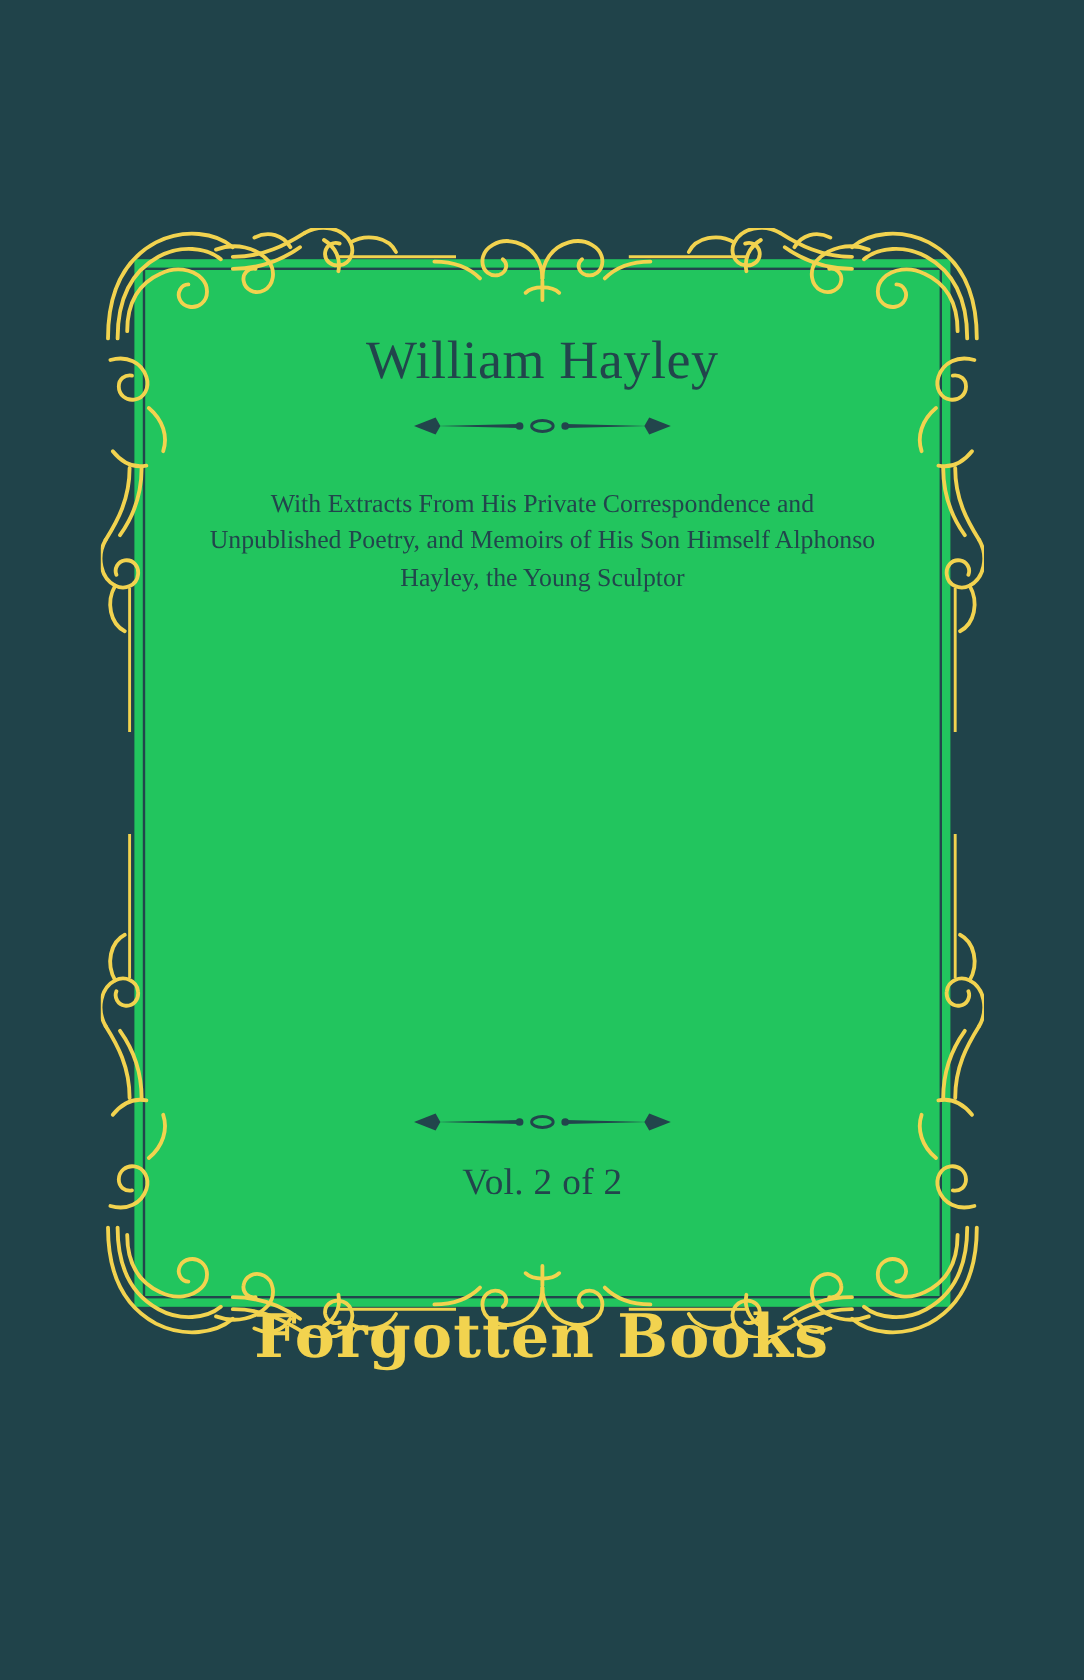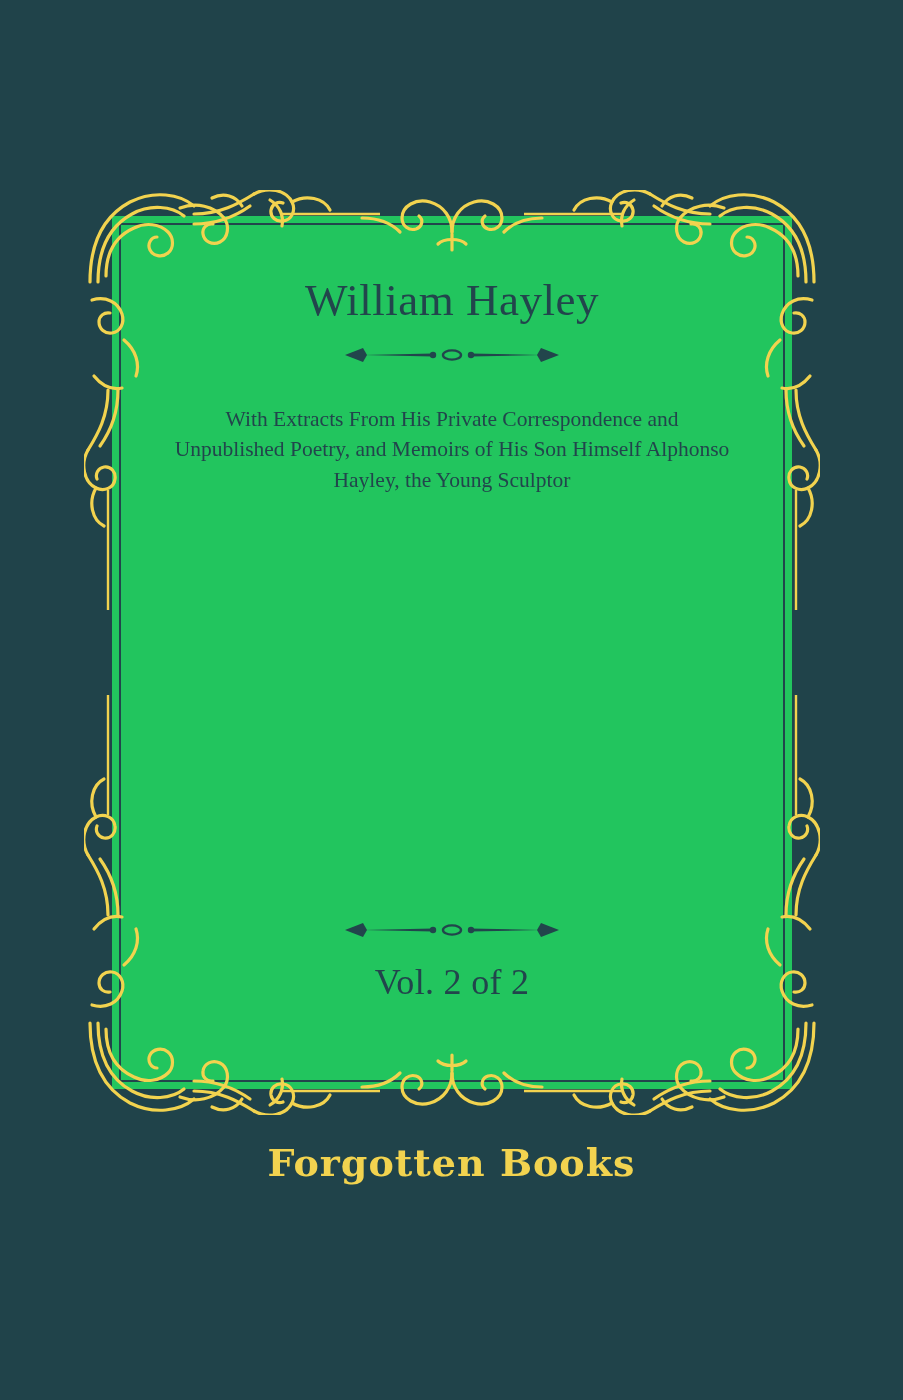--- a/index.html
+++ b/index.html
@@ -103,34 +103,34 @@
   .bottom-area {
     position: absolute;
     left: 0;
     right: 0;
     bottom: 52px;
     text-align: center;
   }
 
   .volume {
     margin-top: 14px;
-    font-size: 36px;
+    font-size: 31px;
     color: #22454c;
     letter-spacing: 0.3px;
   }
 
   
   .publisher {
     position: absolute;
     left: 0;
     right: 0;
-    top: 1140px;
+    top: 1084px;
     text-align: center;
     color: #f2d34f;
-    font-size: 38px;
+    font-size: 50px;
     letter-spacing: 1px;
     font-family: "DejaVu Serif", serif;
     font-weight: bold;
   }
 </style>
 </head>
 <body>
 
 <div class="cover-panel">
 

